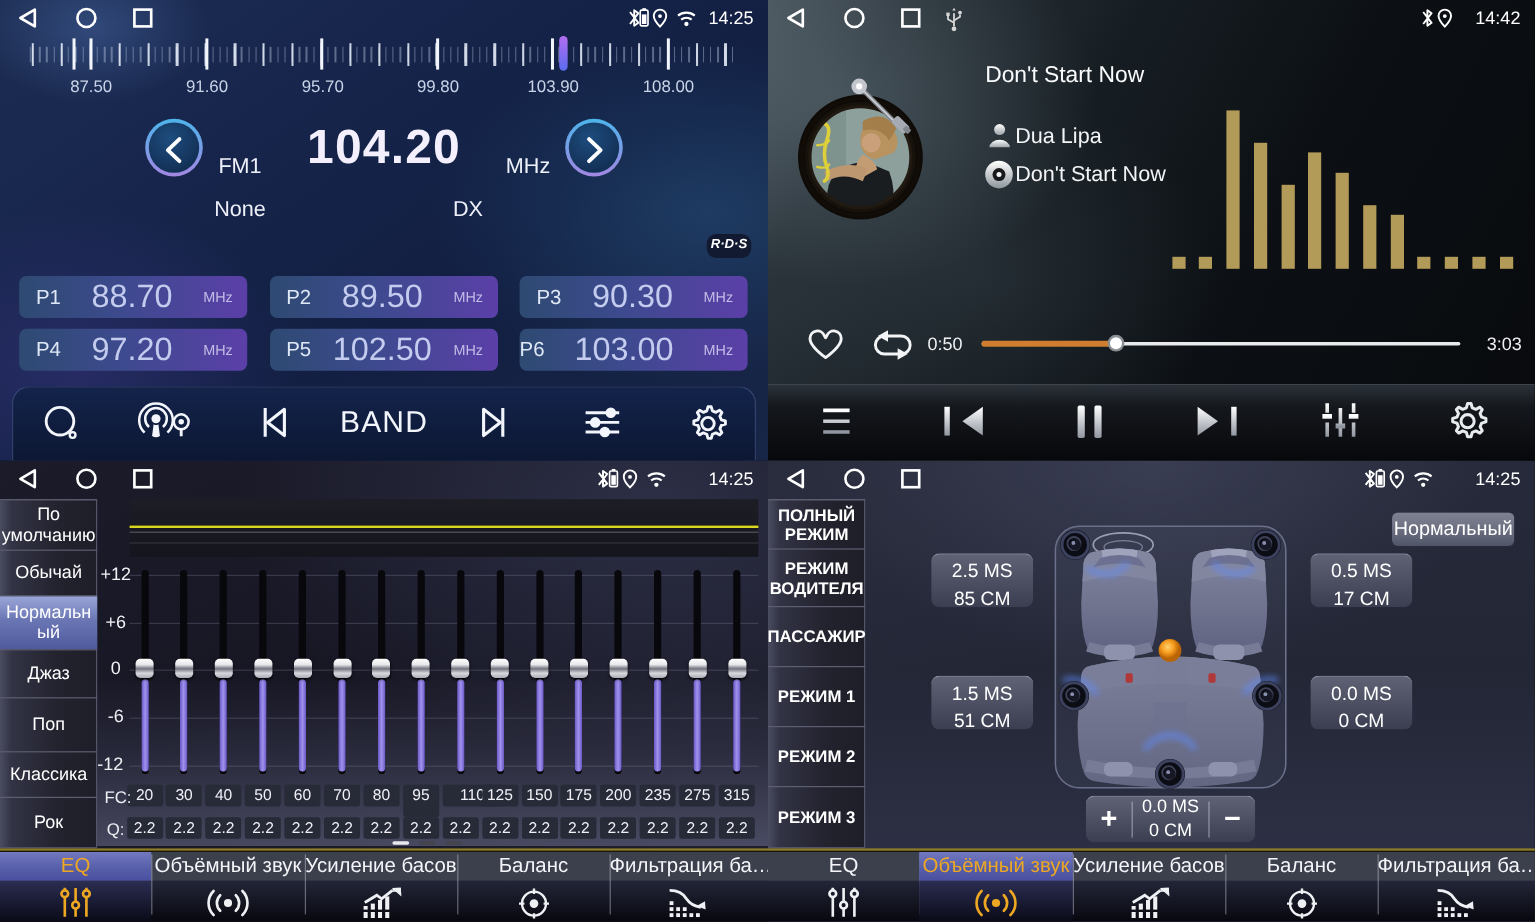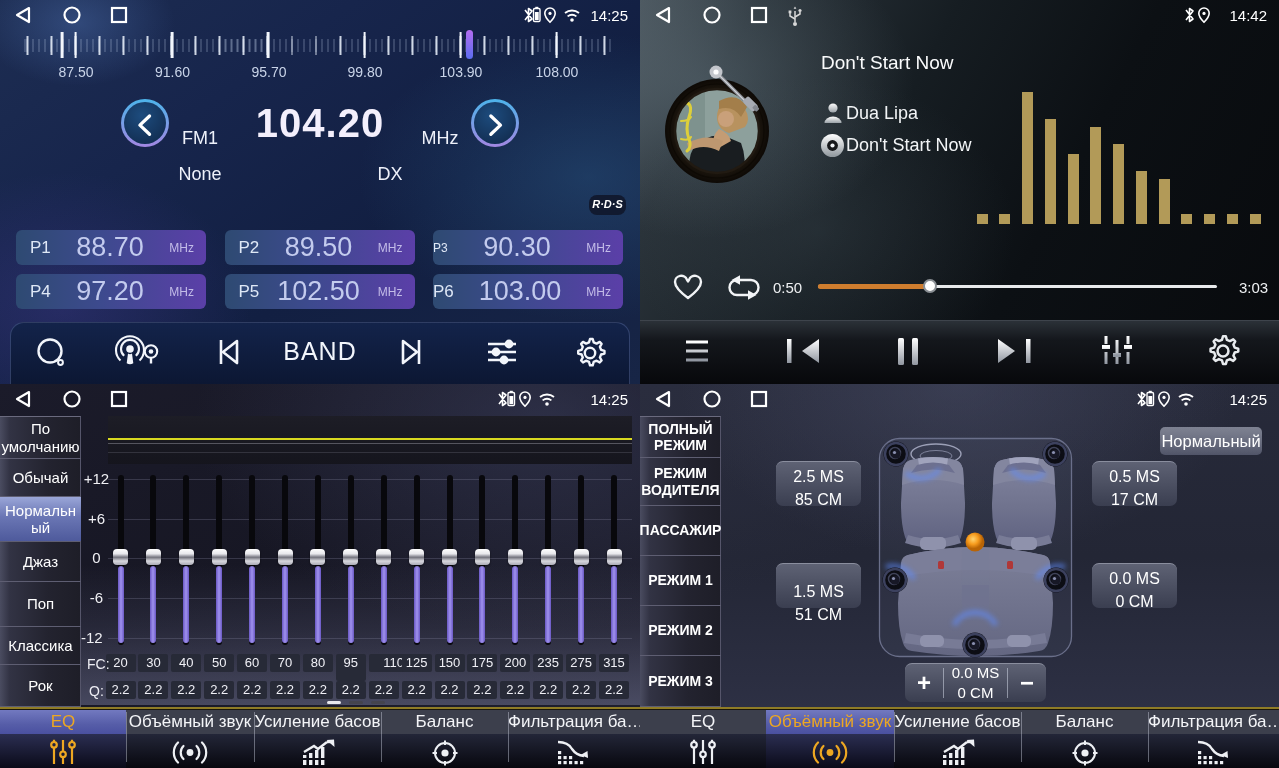--- a/index.html
+++ b/index.html
@@ -67,21 +67,21 @@
 <span style="color:#dfe8f6;font-size:17px;margin-left:14px">P1</span>
 <span style="color:#c3cbee;font-size:27px;flex:1;text-align:center">88.70</span>
 <span style="color:#c3bce8;font-size:12px;margin-right:12px">MHz</span>
     </div>
 <div class="ab" style="left:224.5px;top:230px;width:190px;height:35px;border-radius:6px;background:linear-gradient(90deg,#2e4a72 0%,#3d4a8e 45%,#5b3fa8 100%);display:flex;align-items:center">
 <span style="color:#dfe8f6;font-size:17px;margin-left:14px">P2</span>
 <span style="color:#c3cbee;font-size:27px;flex:1;text-align:center">89.50</span>
 <span style="color:#c3bce8;font-size:12px;margin-right:12px">MHz</span>
     </div>
 <div class="ab" style="left:433px;top:230px;width:190px;height:35px;border-radius:6px;background:linear-gradient(90deg,#2e4a72 0%,#3d4a8e 45%,#5b3fa8 100%);display:flex;align-items:center">
-<span style="color:#dfe8f6;font-size:12px;">P3</span>
+<span style="color:#dfe8f6;font-size:17px;margin-left:14px">P3</span>
 <span style="color:#c3cbee;font-size:27px;flex:1;text-align:center">90.30</span>
 <span style="color:#c3bce8;font-size:12px;margin-right:12px">MHz</span>
     </div>
 <div class="ab" style="left:16px;top:274px;width:190px;height:35px;border-radius:6px;background:linear-gradient(90deg,#2e4a72 0%,#3d4a8e 45%,#5b3fa8 100%);display:flex;align-items:center">
 <span style="color:#dfe8f6;font-size:17px;margin-left:14px">P4</span>
 <span style="color:#c3cbee;font-size:27px;flex:1;text-align:center">97.20</span>
 <span style="color:#c3bce8;font-size:12px;margin-right:12px">MHz</span>
     </div>
 <div class="ab" style="left:224.5px;top:274px;width:190px;height:35px;border-radius:6px;background:linear-gradient(90deg,#2e4a72 0%,#3d4a8e 45%,#5b3fa8 100%);display:flex;align-items:center">
 <span style="color:#dfe8f6;font-size:17px;margin-left:14px">P5</span>
@@ -507,21 +507,21 @@
       <div class="ab" style="left:0;top:0px;width:81px;height:41px;display:flex;align-items:center;justify-content:center;text-align:center;color:#fff;font-size:14px;font-weight:700;line-height:1.15;border-bottom:1px solid #5e5e72">ПОЛНЫЙ<br>РЕЖИМ</div>
       <div class="ab" style="left:0;top:41px;width:81px;height:48px;display:flex;align-items:center;justify-content:center;text-align:center;color:#fff;font-size:14px;font-weight:700;line-height:1.15;border-bottom:1px solid #5e5e72">РЕЖИМ<br>ВОДИТЕЛЯ</div>
       <div class="ab" style="left:0;top:89px;width:81px;height:50px;display:flex;align-items:center;justify-content:center;text-align:center;color:#fff;font-size:14px;font-weight:700;line-height:1.15;border-bottom:1px solid #5e5e72">ПАССАЖИР</div>
       <div class="ab" style="left:0;top:139px;width:81px;height:50px;display:flex;align-items:center;justify-content:center;text-align:center;color:#fff;font-size:14px;font-weight:700;line-height:1.15;border-bottom:1px solid #5e5e72">РЕЖИМ 1</div>
       <div class="ab" style="left:0;top:189px;width:81px;height:50px;display:flex;align-items:center;justify-content:center;text-align:center;color:#fff;font-size:14px;font-weight:700;line-height:1.15;border-bottom:1px solid #5e5e72">РЕЖИМ 2</div>
       <div class="ab" style="left:0;top:239px;width:81px;height:51px;display:flex;align-items:center;justify-content:center;text-align:center;color:#fff;font-size:14px;font-weight:700;line-height:1.15;border-bottom:1px solid #5e5e72">РЕЖИМ 3</div>
     </div>
 <div class="ab" style="left:520px;top:43px;width:102px;height:28px;border-radius:5px;background:linear-gradient(180deg,#82869656,#4e526400),linear-gradient(180deg,#7b7f8f,#505468);color:#fff;font-size:16.5px;text-align:center;line-height:28px">Нормальный</div>
 <div class="ab" style="left:136px;top:77px;width:85px;height:45px;border-radius:7px;background:linear-gradient(180deg,#5e6274,#3a3e50);border-top:1px solid #8a8e9e;color:#fff;font-size:16px;text-align:center;line-height:1.45;padding-top:3px">2.5 MS<br>85 CM</div>
 <div class="ab" style="left:452px;top:77px;width:85px;height:45px;border-radius:7px;background:linear-gradient(180deg,#5e6274,#3a3e50);border-top:1px solid #8a8e9e;color:#fff;font-size:16px;text-align:center;line-height:1.45;padding-top:3px">0.5 MS<br>17 CM</div>
-<div class="ab" style="left:136px;top:179px;width:85px;height:45px;border-radius:7px;background:linear-gradient(180deg,#5e6274,#3a3e50);border-top:1px solid #8a8e9e;color:#fff;font-size:16px;text-align:center;line-height:1.45;padding-top:16px">1.5 MS<br>51 CM</div>
+<div class="ab" style="left:136px;top:179px;width:85px;height:45px;border-radius:7px;background:linear-gradient(180deg,#5e6274,#3a3e50);border-top:1px solid #8a8e9e;color:#fff;font-size:16px;text-align:center;line-height:1.45;padding-top:3px">1.5 MS<br>51 CM</div>
 <div class="ab" style="left:452px;top:179px;width:85px;height:45px;border-radius:7px;background:linear-gradient(180deg,#5e6274,#3a3e50);border-top:1px solid #8a8e9e;color:#fff;font-size:16px;text-align:center;line-height:1.45;padding-top:3px">0.0 MS<br>0 CM</div>
 <svg class="ab" style="left:238px;top:53px" width="195" height="221" viewBox="0 0 195 221">
 <defs>
 <linearGradient id="seat" x1="0" y1="0" x2="0" y2="1">
           <stop offset="0%" stop-color="#8285a0"></stop>
           <stop offset="55%" stop-color="#70738e"></stop>
           <stop offset="100%" stop-color="#5e6180"></stop>
         </linearGradient>
 <linearGradient id="seat2" x1="0" y1="0" x2="0" y2="1">
           <stop offset="0%" stop-color="#7d8099"></stop>

